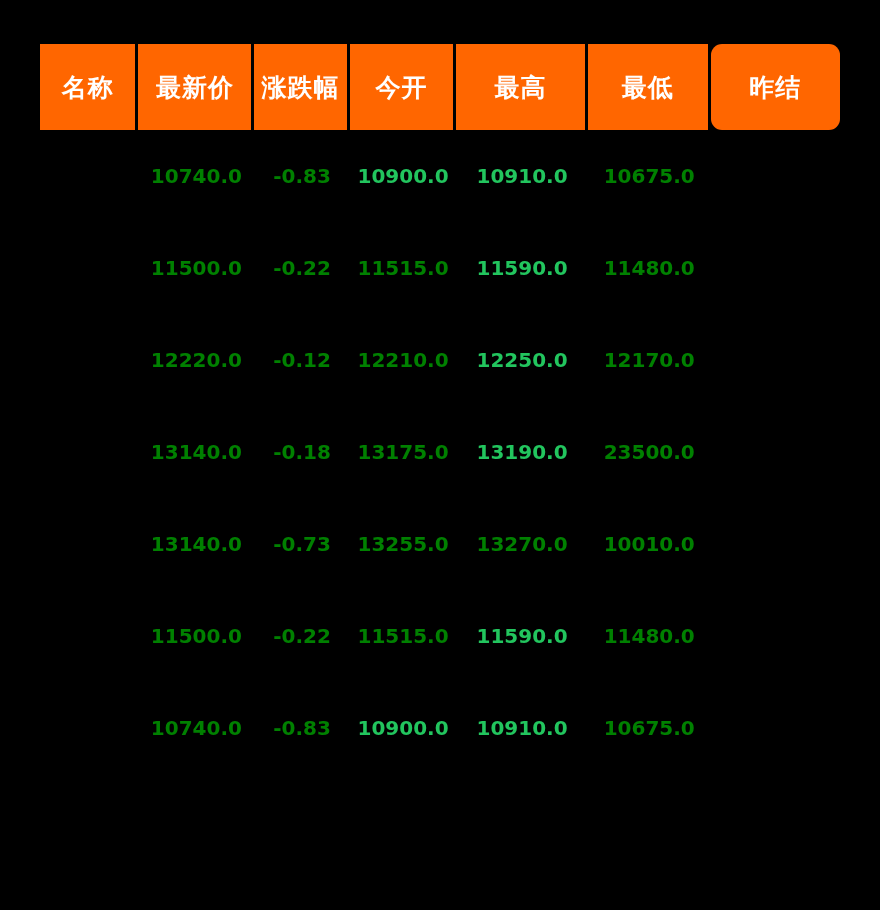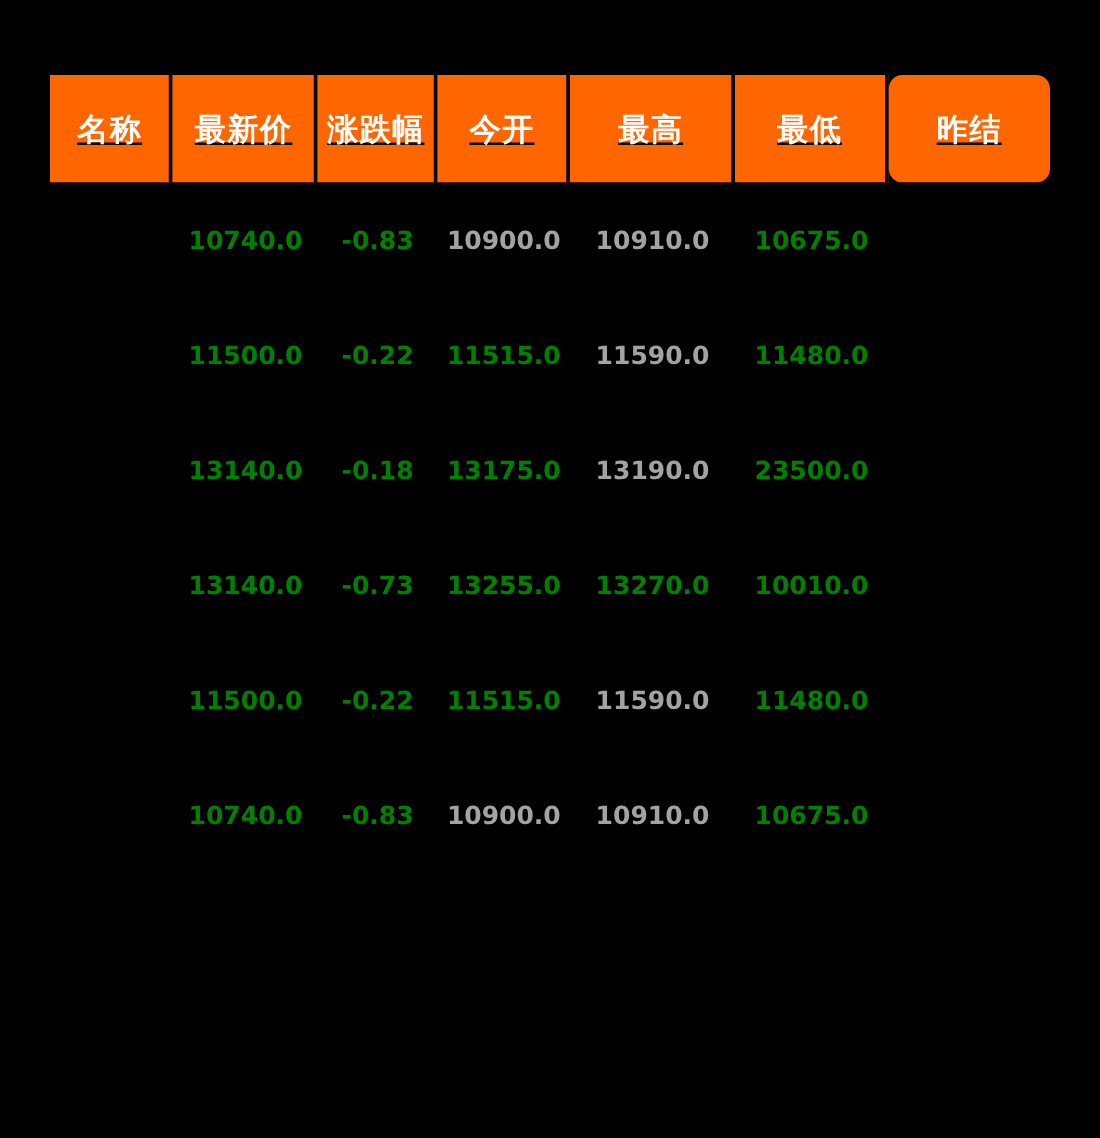--- a/index.html
+++ b/index.html
@@ -9,26 +9,25 @@
   }
   body {
     width: 880px;
     height: 910px;
     overflow: hidden;
     font-family: "DejaVu Sans", "Liberation Sans", sans-serif;
   }
   #quote-table {
     position: absolute;
     left: 40px;
-    top: 60px;
+    top: 44px;
     width: 800px;
     border-collapse: separate;
     border-spacing: 0;
     table-layout: fixed;
-    text-decoration: underline;
   }
   #quote-table th {
     background: #FF6600;
     color: #FFFFFF;
     font-size: 25px;
     font-weight: bold;
     font-family: "DejaVu Serif", "Liberation Serif", serif;
     height: 86px;
     padding: 0;
     text-align: center;
@@ -54,21 +53,21 @@
     margin-left: 44px;
   }
   .col-name    { width: 96px; }
   .col-last    { width: 113px; }
   .col-change  { width: 93px; }
   .col-open    { width: 104px; }
   .col-high    { width: 128px; }
   .col-low     { width: 120px; }
   .col-presett { width: 126px; }
 
-  .val-up   { color: #a3a3a3; }
+  .val-up   { color: #22c55e; }
   .val-down { color: #008000; }
   .val-flat { color: #C8C8C8; }
   .cell-empty { color: transparent; }
 </style>
 </head>
 <body>
 
 <table id="quote-table">
   <colgroup>
     <col class="col-name">
@@ -104,20 +103,29 @@
         <td class="val-flat cell-empty"></td>
         <td class="val-down">11500.0</td>
         <td class="val-down">-0.22</td>
         <td class="val-down">11515.0</td>
         <td class="val-up">11590.0</td>
         <td class="val-down">11480.0</td>
         <td class="val-flat cell-empty"></td>
       </tr>
       <tr>
         <td class="val-flat cell-empty"></td>
+        <td class="val-down">12220.0</td>
+        <td class="val-down">-0.12</td>
+        <td class="val-down">12210.0</td>
+        <td class="val-up">12250.0</td>
+        <td class="val-down">12170.0</td>
+        <td class="val-flat cell-empty"></td>
+      </tr>
+      <tr>
+        <td class="val-flat cell-empty"></td>
         <td class="val-down">13140.0</td>
         <td class="val-down">-0.18</td>
         <td class="val-down">13175.0</td>
         <td class="val-up">13190.0</td>
         <td class="val-down">23500.0</td>
         <td class="val-flat cell-empty"></td>
       </tr>
       <tr>
         <td class="val-flat cell-empty"></td>
         <td class="val-down">13140.0</td>

